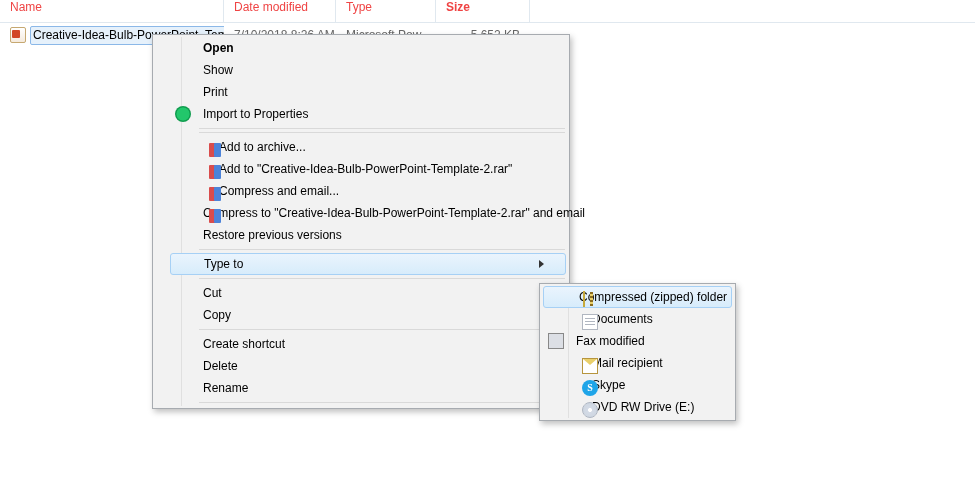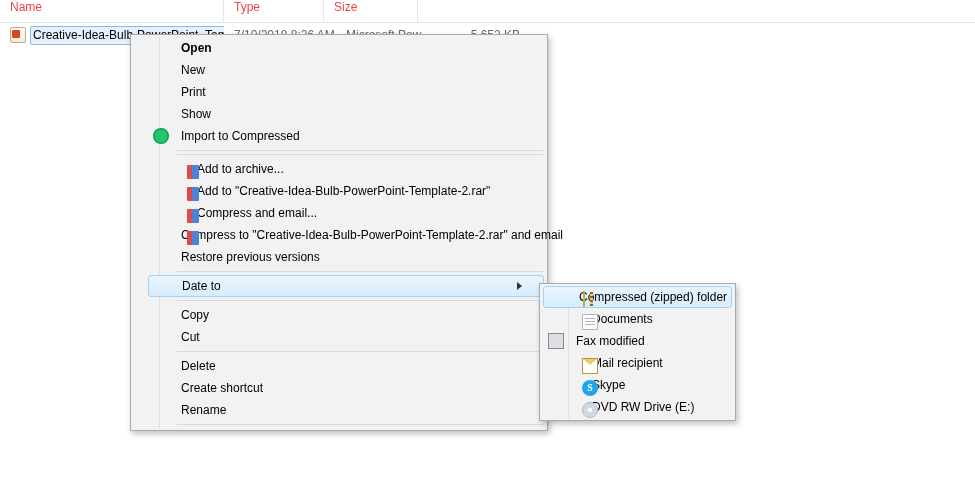--- a/index.html
+++ b/index.html
@@ -27,21 +27,21 @@
     padding-left: 10px;
     border-right: 1px solid #e0e8ef;
     height: 100%;
     display: flex;
     align-items: flex-start;
     box-sizing: border-box;
   }
   .col-name   { width: 224px; }
   .col-date   { width: 112px; }
   .col-type   { width: 100px; }
-  .col-size   { width: 94px;  }
+  .col-size   { width: 94px; font-weight: bold;  }
 
   
   .file-row {
     display: flex;
     align-items: center;
     height: 20px;
     margin-top: 2px;
   }
   .file-cell {
     padding-left: 10px;
@@ -159,56 +159,56 @@
   .ic-skype::after{content:"S";position:absolute;left:0;right:0;top:0;bottom:0;color:#fff;font:700 10px/16px Segoe UI;text-align:center;}
   .ic-dvd    { border-radius:50%;background:radial-gradient(circle,#fff 20%,#d4dbe6 22%,#cfd7e2 70%,#fff 72%);border:1px solid #aeb6c2;box-sizing:border-box;position:relative;}
 </style>
 </head>
 <body>
 
 <div class="header-bar">
   <div class="header-col col-name">
       <span>Name</span>
     </div>
+  <div class="header-col col-date">
+      <span>Date modified</span>
+    </div>
   <div class="header-col col-type">
       <span>Type</span>
     </div>
   <div class="header-col col-size">
       <span>Size</span>
     </div>
 </div>
 
 <div class="file-row">
   <div class="file-cell fc-name">
     <div class="pptx-icon"></div>
     <span class="file-name-text">Creative-Idea-Bulb-PowerPoint_Templat</span>
   </div>
   <div class="file-cell fc-date">7/10/2018 8:26 AM</div>
   <div class="file-cell fc-type">Microsoft PowerP...</div>
   <div class="file-cell fc-size">5,652 KB</div>
 </div>
 
-<div class="context-menu" style="left:130px; top:34px; width:398px;padding-left:16px;">
+<div class="context-menu" style="left:152px; top:34px; width:398px;padding-left:16px;">
   <div class="icon-gutter"></div>
 
   <div class="menu-item">
       <span class="label bold">Open</span>
     </div>
   <div class="menu-item">
-      <span class="label">New</span>
+      <span class="label">Show</span>
     </div>
   <div class="menu-item">
       <span class="label">Print</span>
     </div>
   <div class="menu-item">
-      <span class="label">Show</span>
-    </div>
-  <div class="menu-item">
     <div class="mi-icon ic-grammarly"></div>
-    <span class="label">Import to Compressed</span>
+    <span class="label">Import to Properties</span>
   </div>
   <div class="menu-sep"></div>
   <div class="menu-sep"></div>
   <div class="menu-item">
     <div class="mi-icon ic-book"></div>
     <span class="label">Add to archive...</span>
   </div>
   <div class="menu-item">
     <div class="mi-icon ic-book"></div>
     <span class="label">Add to "Creative-Idea-Bulb-PowerPoint-Template-2.rar"</span>
@@ -219,36 +219,36 @@
   </div>
   <div class="menu-item">
     <div class="mi-icon ic-book"></div>
     <span class="label">Compress to "Creative-Idea-Bulb-PowerPoint-Template-2.rar" and email</span>
   </div>
   <div class="menu-item">
       <span class="label">Restore previous versions</span>
     </div>
   <div class="menu-sep"></div>
   <div class="menu-item highlight">
-    <span class="label">Date to</span>
+    <span class="label">Type to</span>
     <span class="submenu-arrow"></span>
   </div>
   <div class="menu-sep"></div>
   <div class="menu-item">
+      <span class="label">Cut</span>
+    </div>
+  <div class="menu-item">
       <span class="label">Copy</span>
     </div>
-  <div class="menu-item">
-      <span class="label">Cut</span>
-    </div>
-  <div class="menu-sep"></div>
+  <div class="menu-sep"></div>
+  <div class="menu-item">
+      <span class="label">Create shortcut</span>
+    </div>
   <div class="menu-item">
       <span class="label">Delete</span>
-    </div>
-  <div class="menu-item">
-      <span class="label">Create shortcut</span>
     </div>
   <div class="menu-item">
       <span class="label">Rename</span>
     </div>
   <div class="menu-sep"></div>
 </div>
 
 <div class="context-menu" style="left:539px; top:283px; width:191px;">
   <div class="icon-gutter"></div>
 

